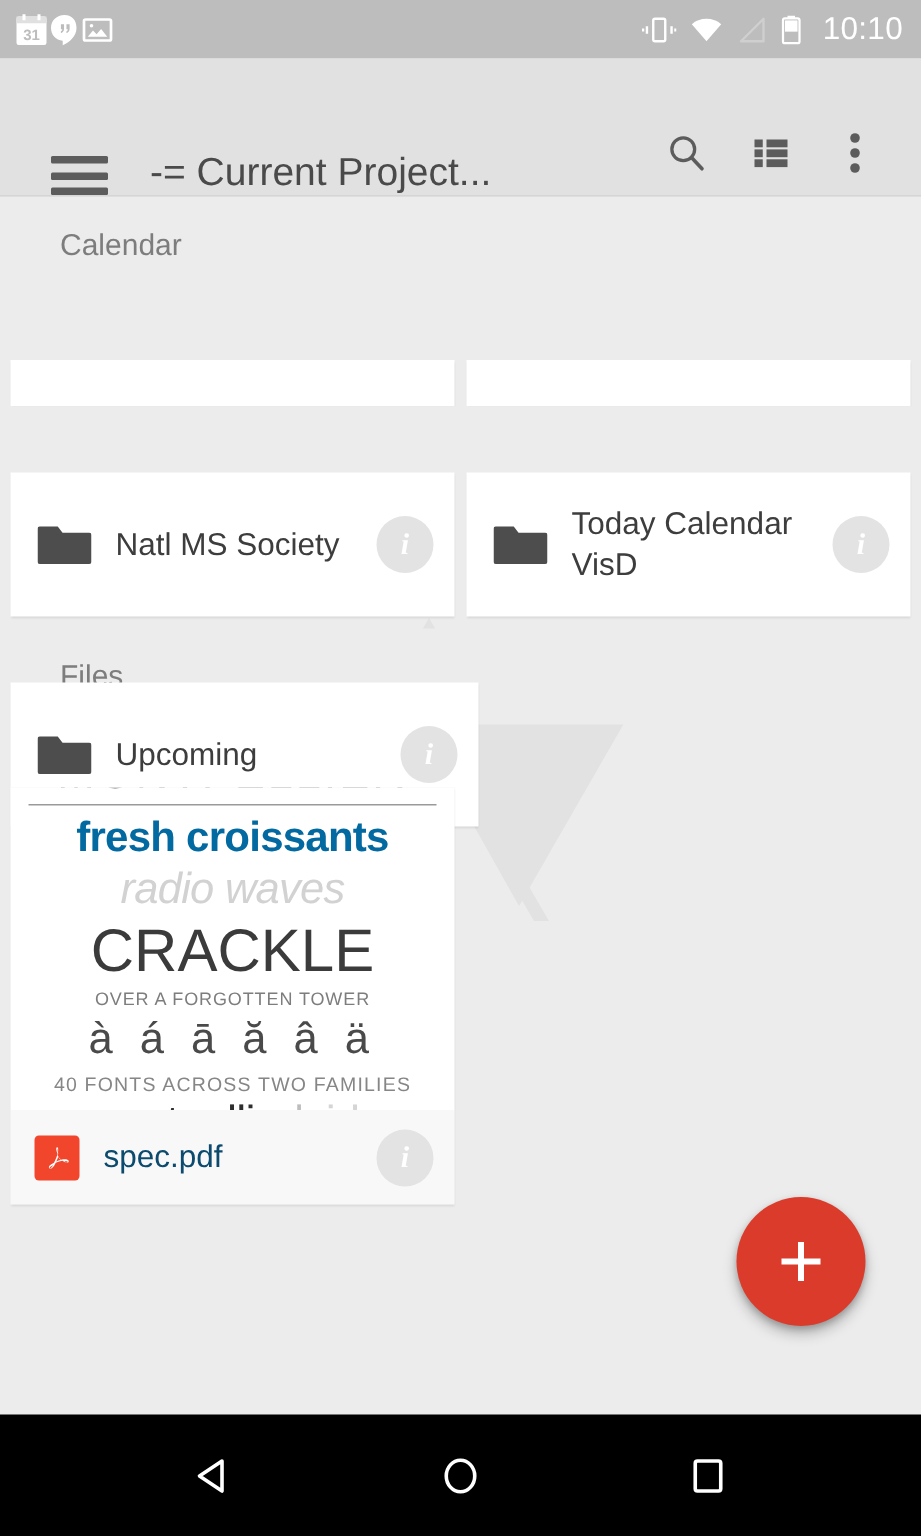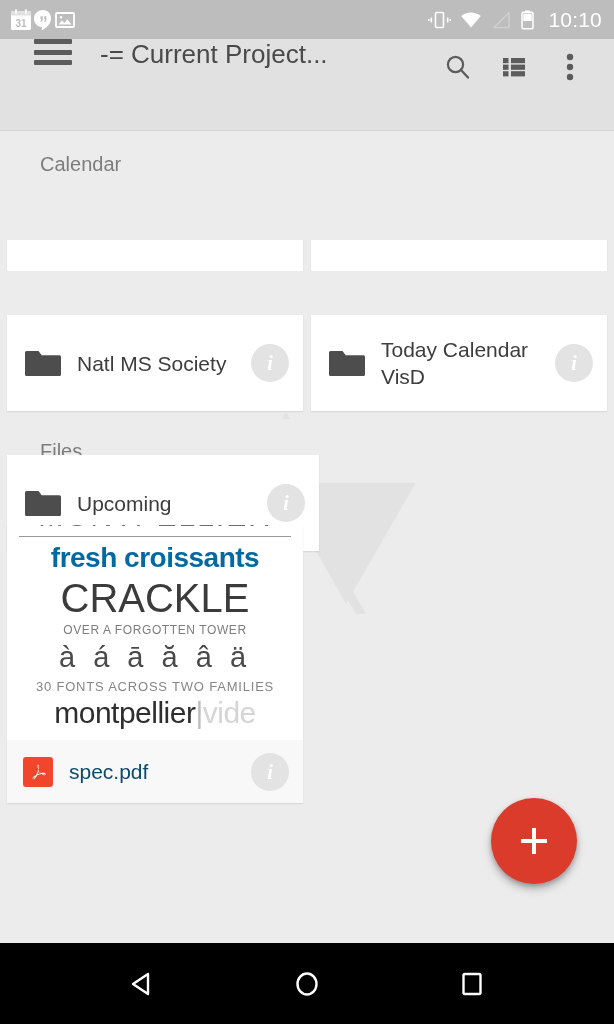--- a/index.html
+++ b/index.html
@@ -44,21 +44,21 @@
   .sicon { display: block; }
 
   
   .toolbar {
     position: absolute;
     top: 39px; left: 0;
     width: 614px;
     height: 92px;
     background: #e1e1e1;
     display: flex;
-    align-items: flex-start;
+    align-items: flex-end;
     padding: 0 16px 0 34px;
     border-bottom: 1px solid #d5d5d5;
   }
   .hamburger {
     width: 38px; height: 26px;
     display: flex; flex-direction: column; justify-content: space-between;
     cursor: pointer;
     flex: 0 0 auto;
   }
   .hamburger span {
@@ -415,24 +415,25 @@
     <span>Files</span>
   </div>
 
   <div class="grid" id="files-grid">
     <div class="row">
       <div class="card file-card">
         <div class="thumb">
           <div class="thumb-inner">
             <div class="t-line t1">MONTPELLIER</div>
             <div class="t-line t2">fresh croissants</div>
+            <div class="t-line t3">radio waves</div>
             <div class="t-line t4">CRACKLE</div>
             <div class="t-line t5">OVER A FORGOTTEN TOWER</div>
             <div class="t-line t6">à á ā ă â ä</div>
-            <div class="t-line t7">30 FONTS ACROSS TWO FAMILIES</div>
+            <div class="t-line t7">40 FONTS ACROSS TWO FAMILIES</div>
             <div class="t-line t8"><span>montpellier</span><span class="bar">|</span><span class="faded">vide</span></div>
           </div>
         </div>
         <div class="file-row">
           <div class="pdf-icon">
             <svg width="20" height="20" viewBox="0 0 20 20">
               <path d="M10.6 2.6c-.9 0-1.2.8-1.1 1.7.1.9.5 2 .9 3.1-.6 1.9-1.5 4.2-2.4 5.8-1.6.8-3.2 1.7-3.4 2.8-.1.7.4 1.2 1 1.2 1.3 0 2.6-2.1 3.6-4 1.4-.6 3-1.1 4.4-1.3 1.2.8 2.4 1.3 3.1 1.3.8 0 1.2-.5 1.1-1.2-.1-.9-1.3-1.2-2.6-1.2-.7 0-1.6.1-2.5.3-.9-.8-1.7-1.8-2.2-2.8.3-1.2.6-2.5.5-3.6-.1-1.1-.5-2.1-1.4-2.1zm.1 1.3c.3 0 .4.4.4 1 0 .6-.1 1.4-.3 2.2-.2-.8-.4-1.6-.4-2.2 0-.6.1-1 .3-1zm.1 5.2c.5.9 1.1 1.7 1.8 2.3-1 .2-2.1.5-3.1.9.5-1 1-2.1 1.3-3.2zm5.2 3.1c.7 0 1.2.2 1.2.5 0 .2-.2.3-.5.3-.5 0-1.2-.3-1.9-.7.4-.1.8-.1 1.2-.1zm-8.6 2.4c-.8 1.4-1.6 2.4-2.1 2.4-.2 0-.3-.1-.3-.3.1-.5 1-1.3 2.4-2.1z" fill="#ffffff"></path>
             </svg>
           </div>
           <div class="file-name">spec.pdf</div>

